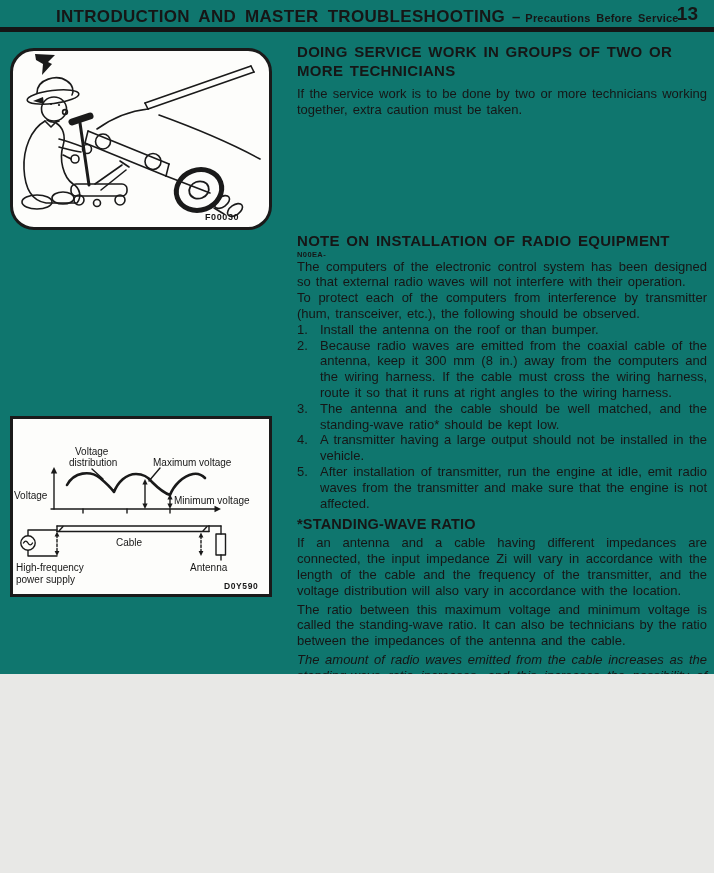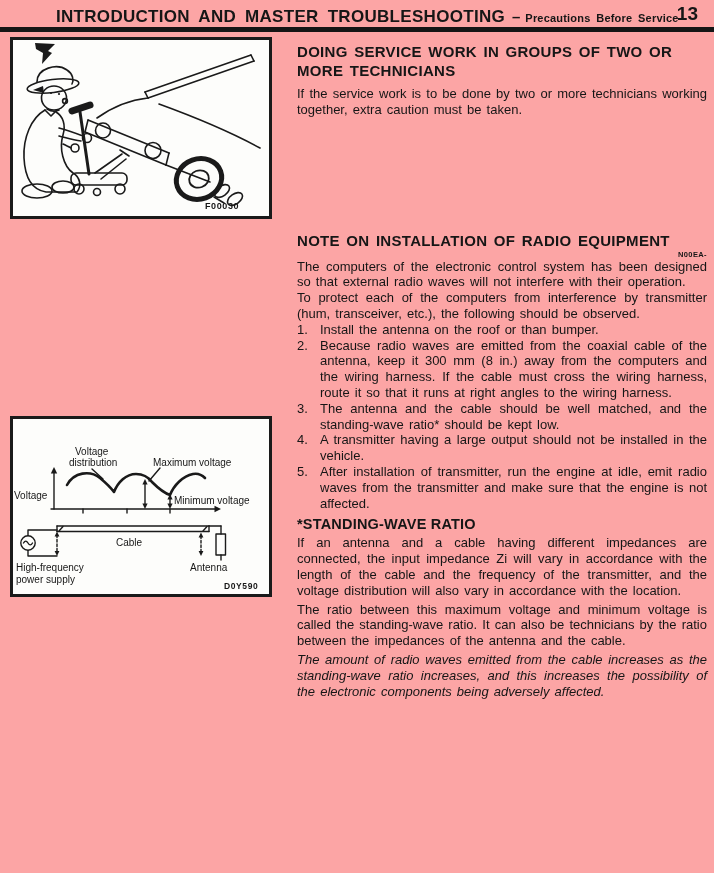--- a/index.html
+++ b/index.html
@@ -1,54 +1,54 @@
 <!DOCTYPE html>
 <html><head>
 <meta charset="utf-8">
 <style>
   * { margin:0; padding:0; box-sizing:border-box; }
   html,body { background:#e8e8e6; }
   .page {
-    position:relative; width:714px; height:873px;
-    background:#fca5a5; color:#161616;
+    position:relative; width:714px; height:674px;
+    background:#0f766e; color:#161616;
     font-family:"Liberation Sans", sans-serif;
     overflow:hidden;
     text-decoration:underline;
   }
   
   .header-text { position:absolute; left:56px; top:7px; white-space:nowrap; }
   .h-title { font-size:17px; font-weight:bold; letter-spacing:.3px; word-spacing:4px; }
   .h-dash  { font-size:15px; font-weight:bold; margin:0 5px 0 7px; }
   .h-sub   { font-size:11px; font-weight:bold; word-spacing:2.5px; letter-spacing:.2px; }
   .h-page  { position:absolute; right:16px; top:3px; font-size:19px; font-weight:bold; }
   .h-rule  { position:absolute; left:0; top:27px; width:714px; height:5px; background:#151515; }
 
   
   .fig { position:absolute; border:3px solid #1a1a1a; background:#fdfdfb; }
-  .fig1 { left:10px; top:37px;  width:262px; height:182px; }
+  .fig1 { left:10px; top:48px;  width:262px; height:182px;border-radius:24px; }
   .fig2 { left:10px; top:416px; width:262px; height:181px; }
   .fig svg { display:block; width:100%; height:100%; }
   svg text { font-family:"Liberation Sans", sans-serif; fill:#161616; }
   .figcode { font-size:9px; font-weight:bold; letter-spacing:.6px; }
   .diag-label { font-size:10px; }
 
   
   .col { position:absolute; left:297px; top:42px; width:410px; }
   .col h2 {
     font-size:15px; font-weight:bold; line-height:19px;
     letter-spacing:.3px; word-spacing:2px; max-width:386px;
   }
   .col h3 { font-size:14.5px; font-weight:bold; letter-spacing:.2px; margin-top:5px; }
   .col p {
     font-size:13px; line-height:15.8px; text-align:justify;
     word-spacing:1.5px; hyphens:none;
   }
   .p-first { margin-top:6px; }
   .sec-radio h2 { margin-top:113px; }
-  .sec-code { font-size:7.5px; font-weight:bold; text-align:right; letter-spacing:.4px; height:9px; }
+  .sec-code { font-size:7.5px; font-weight:bold; letter-spacing:.4px; height:9px; }
   .li { display:flex; font-size:13px; line-height:15.8px; }
   .li .num { width:23px; flex:none; }
   .li .txt { flex:1; text-align:justify; word-spacing:1.5px; }
   .sec-swr p { margin-top:3px; }
   .italic { font-style:italic; }
 </style>
 </head>
 <body>
 
 <div class="page">

